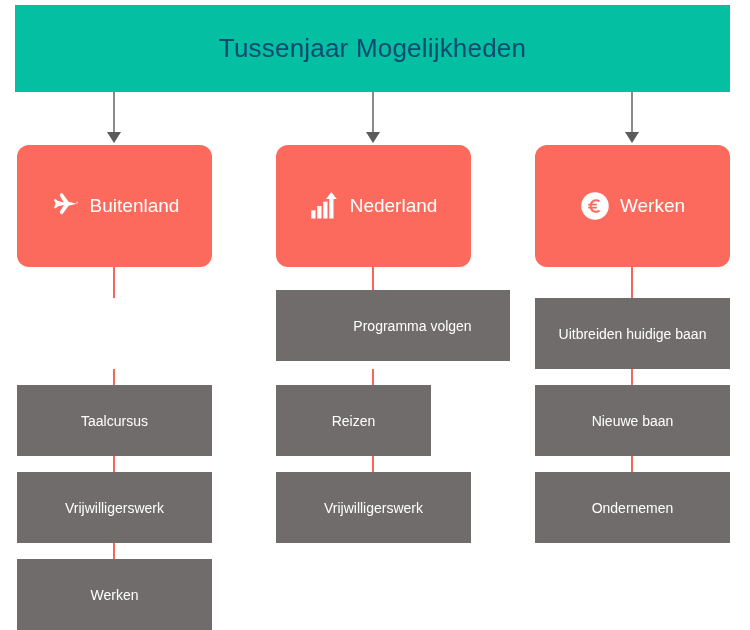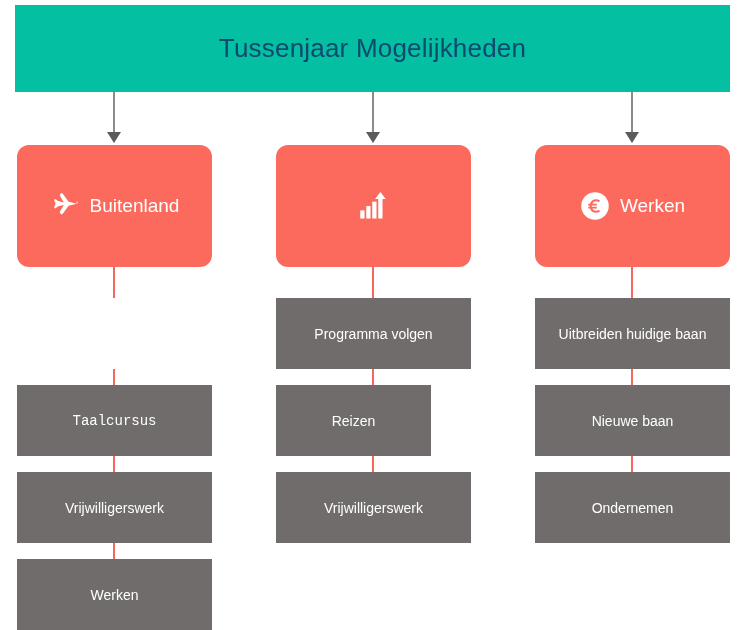--- a/index.html
+++ b/index.html
@@ -83,21 +83,21 @@
           <path d="M21.3 10.1 14.9 8.5 10.2 2.1a1.1 1.1 0 0 0-1.9.2l-.5 1.2 3.3 5.6-4.6-1.1L4.2 6.3l-1 .7 1.3 3.1-1.3 3.1 1 .7 2.3-1.7 4.6-1.1-3.3 5.6.5 1.2a1.1 1.1 0 0 0 1.9.2l4.7-6.4 6.4-1.6a.9.9 0 0 0 0-1.8z"></path>
         </svg>
       </span>
       <span class="cat-label">Buitenland</span>
     </div>
   </div>
 
   <div class="link-line" style="left:113px;top:267px;height:31px;"></div>
 
   <div class="link-line" style="left:113px;top:369px;height:16px;"></div>
-  <div class="item-box" style="left:17px;top:385px;width:195px;font-family:Liberation Mono, monospace;">
+  <div class="item-box" style="left:17px;top:385px;width:195px;">
     <span class="item-label">Taalcursus</span>
   </div>
 
   <div class="link-line" style="left:113px;top:456px;height:16px;"></div>
   <div class="item-box" style="left:17px;top:472px;width:195px;">
     <span class="item-label">Vrijwilligerswerk</span>
   </div>
 
   <div class="link-line" style="left:113px;top:543px;height:16px;"></div>
   <div class="item-box" style="left:17px;top:559px;width:195px;">
@@ -108,25 +108,26 @@
     <div class="cat-inner">
       <span class="cat-icon">
         <svg viewBox="0 0 24 24" width="30" height="30" fill="#ffffff">
           <rect x="1" y="15.5" width="3.4" height="6.5"></rect>
           <rect x="5.8" y="12" width="3.4" height="10"></rect>
           <rect x="10.6" y="8.5" width="3.4" height="13.5"></rect>
           <rect x="15.4" y="6" width="3.4" height="16"></rect>
           <path d="M17.1 0.8 21.4 6.4h-8.6z"></path>
         </svg>
       </span>
+      <span class="cat-label">Nederland</span>
     </div>
   </div>
 
   <div class="link-line" style="left:372px;top:267px;height:31px;"></div>
-  <div class="item-box" style="left:276px;top:298px;width:195px;">
+  <div class="item-box" style="left:276px;top:290px;width:195px;padding-left:39px;">
     <span class="item-label">Programma volgen</span>
   </div>
 
   <div class="link-line" style="left:372px;top:369px;height:16px;"></div>
   <div class="item-box" style="left:276px;top:385px;width:155px;">
     <span class="item-label">Reizen</span>
   </div>
 
   <div class="link-line" style="left:372px;top:456px;height:16px;"></div>
   <div class="item-box" style="left:276px;top:472px;width:195px;">

